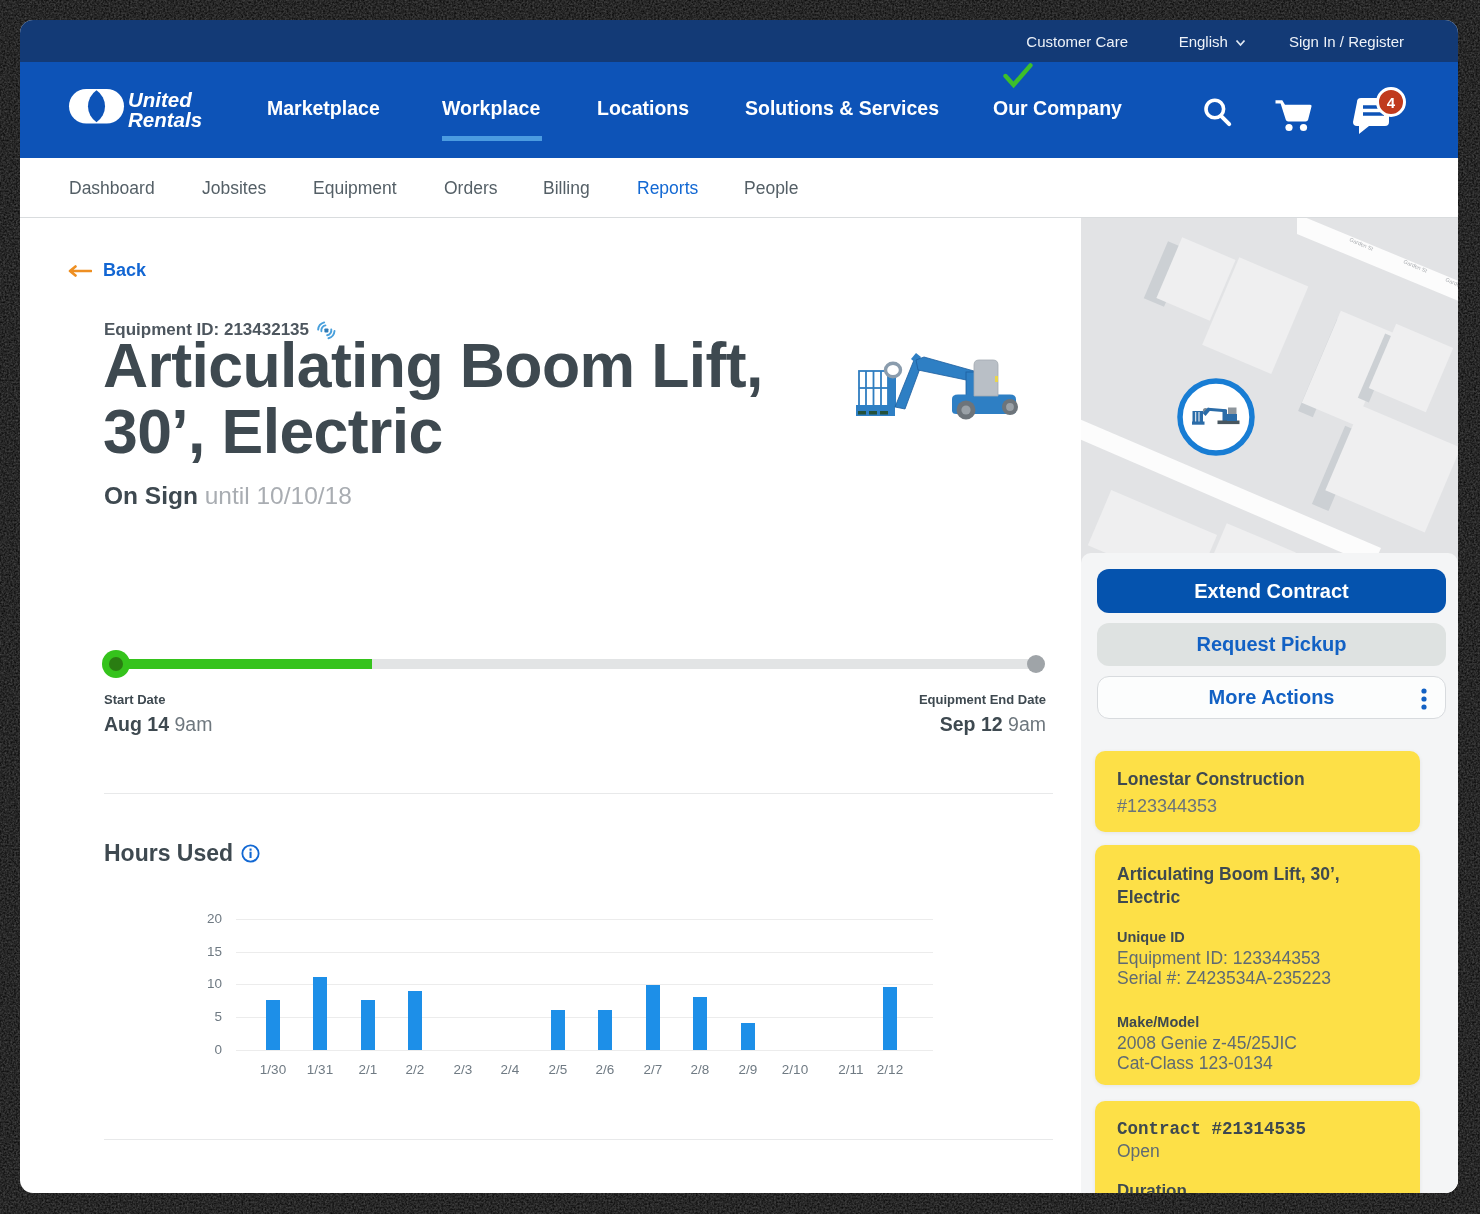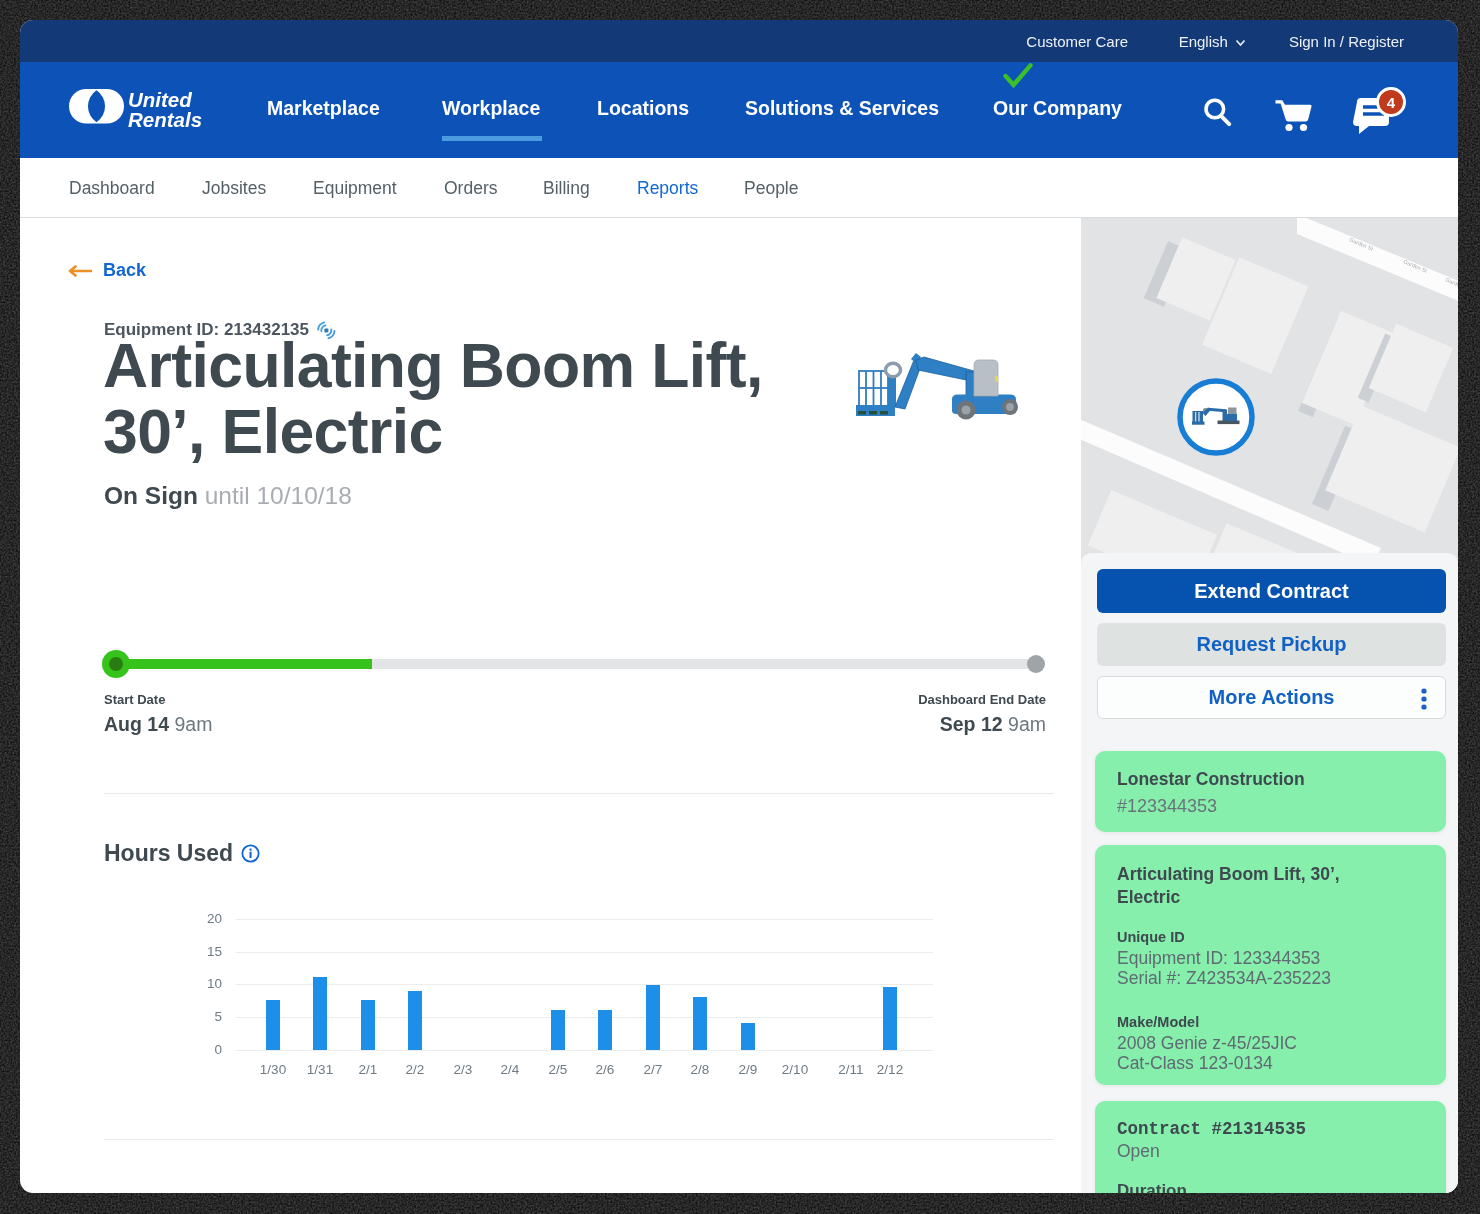--- a/index.html
+++ b/index.html
@@ -32,25 +32,25 @@
 .divider { position:absolute; left:84px; width:949px; height:1px; background:#e8e9ea; }
 .hours { position:absolute; left:84px; top:820px; font-size:23px; color:#3e4950; font-weight:bold; }
 
 .gline { position:absolute; left:216px; width:697px; height:1px; background:#ececec; }
 .ylab { position:absolute; width:30px; text-align:right; font-size:13.5px; color:#6f7a83; }
 .xlab { position:absolute; width:48px; text-align:center; font-size:13.5px; color:#6f7a83; top:1042px; }
 .bar { position:absolute; width:14px; background:#1d8fe8; }
 
 .sidebar { position:absolute; left:1061px; top:198px; width:377px; height:975px; background:#f4f5f6; }
 .panel { position:absolute; left:0px; top:335px; width:377px; height:640px; background:#f4f5f6; border-radius:10px 10px 0 0; }
-.btn { position:absolute; left:16px; width:349px; height:44px; border-radius:6px; text-align:center; font-size:20px; font-weight:bold; line-height:44px; }
+.btn { position:absolute; left:16px; width:349px; height:44px; border-radius:12px; text-align:center; font-size:20px; font-weight:bold; line-height:44px; }
 .btn1 { top:549px; background:#0553ae; color:#fff; }
 .btn2 { top:603px; height:43px; background:#dee2e1; color:#1261c4; line-height:43px; }
 .btn3 { top:656px; height:43px; background:#fcfdfd; border:1px solid #d8dbde; color:#1261c4; line-height:41px; }
-.card { position:absolute; left:14px; width:351px; background:#86efac; border-radius:10px; box-shadow:0 1px 4px rgba(0,0,0,0.07); }
+.card { position:absolute; left:14px; width:325px; background:#fde047; border-radius:10px; box-shadow:0 1px 4px rgba(0,0,0,0.07); }
 .ct { font-weight:bold; color:#3e4950; font-size:17.5px; line-height:23px; }
 .cg { color:#6a737b; font-size:18px; }
 .cs { font-weight:bold; color:#3e4950; font-size:14.5px; }
 .cv { color:#5f6a73; font-size:17.5px; line-height:20px; }
 </style>
 </head>
 <body>
 <svg style="position:absolute;left:0;top:0;" width="1480" height="1214">
   <filter id="noise" x="0" y="0" width="100%" height="100%">
     <feTurbulence type="fractalNoise" baseFrequency="0.55" numOctaves="2" seed="7" result="t"></feTurbulence>
@@ -165,21 +165,21 @@
 
   <div class="ptrack">
       <div class="pfill"></div>
     </div>
   <div class="pdotL">
       <div class="pdotLin"></div>
     </div>
   <div class="pdotR"></div>
   <div class="plabel" style="left:84px; top:672px;">Start Date</div>
   <div class="pdate" style="left:84px; top:693px;">Aug 14 <span>9am</span></div>
-  <div class="plabel" style="right:412px; top:672px;">Dashboard End Date</div>
+  <div class="plabel" style="right:412px; top:672px;">Equipment End Date</div>
   <div class="pdate" style="right:412px; top:693px;">Sep 12 <span>9am</span></div>
   <div class="divider" style="top:773px;"></div>
 
   <div class="hours">Hours Used</div>
   <svg class="abs" style="left:221px; top:824px;" width="19" height="19" viewBox="0 0 21 21">
     <circle cx="10.5" cy="10.5" r="9" stroke="#1268d3" stroke-width="2" fill="none"></circle>
     <rect x="9.4" y="8.5" width="2.3" height="7" fill="#1268d3"></rect>
     <rect x="9.4" y="5" width="2.3" height="2.4" fill="#1268d3"></rect>
   </svg>
 

